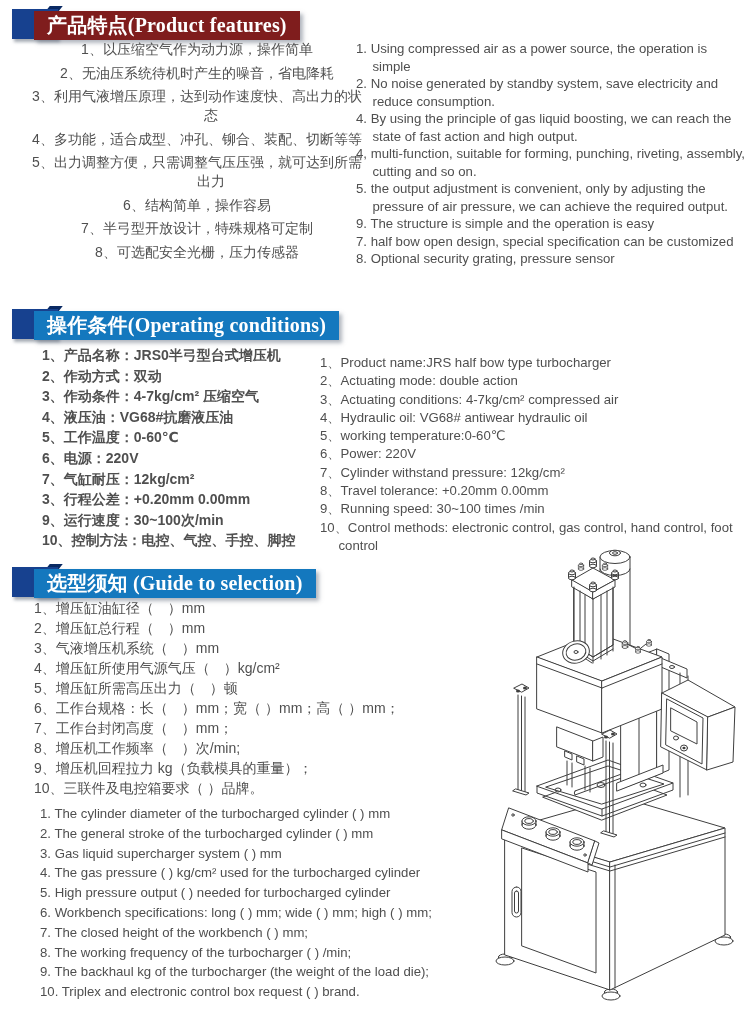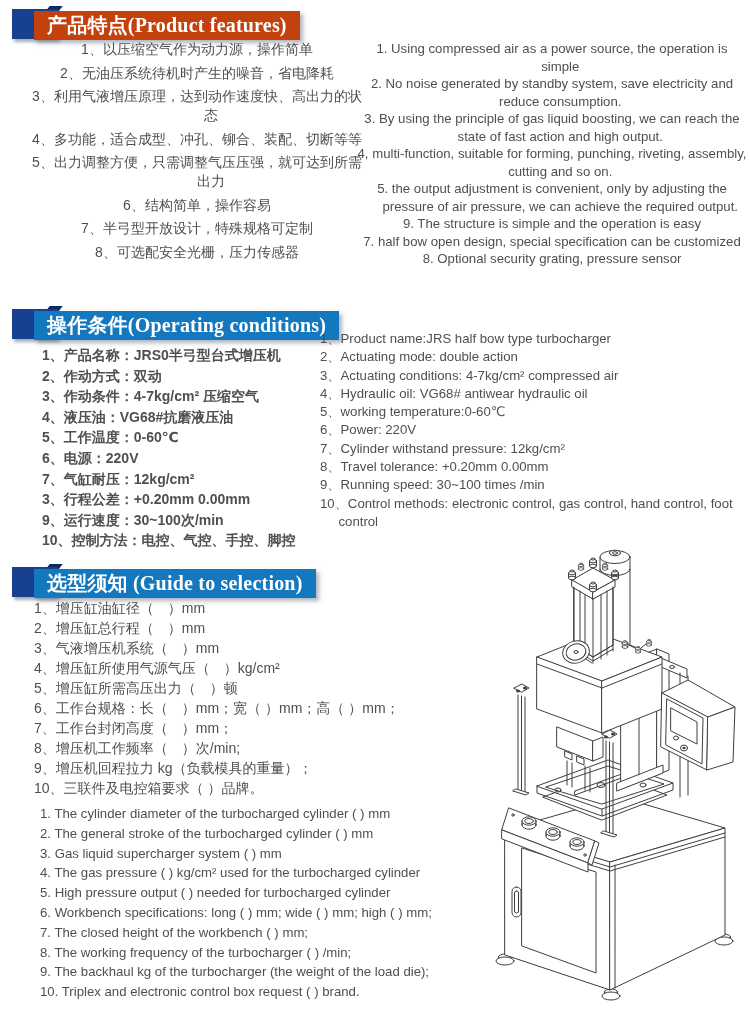--- a/index.html
+++ b/index.html
@@ -20,21 +20,21 @@
 
   
   .list{list-style:none;margin:0;padding:0;position:absolute;color:#4f4f4f;}
   .list li{margin:0;}
   #s1zh{left:30px;top:40px;width:334px;font-size:14px;}
   #s1zh li{line-height:19px;margin-bottom:4.5px;padding-left:2em;text-indent:-2em;}
   #s1en{left:356px;top:40px;width:392px;font-size:13.2px;}
   #s1en li{line-height:17.5px;padding-left:1.25em;text-indent:-1.25em;}
   #s2zh{left:42px;top:345px;width:300px;font-size:14px;}
   #s2zh li{line-height:20.6px;padding-left:2em;text-indent:-2em;}
-  #s2en{left:320px;top:330px;width:430px;font-size:13.2px;}
+  #s2en{left:320px;top:354px;width:430px;font-size:13.2px;}
   #s2en li{line-height:18.3px;padding-left:1.4em;text-indent:-1.4em;}
   #s3zh{left:34px;top:598px;width:400px;font-size:14px;}
   #s3zh li{line-height:20px;padding-left:2em;text-indent:-2em;}
   #s3en{left:40px;top:804px;width:452px;font-size:13.2px;}
   #s3en li{line-height:19.8px;padding-left:1.5em;text-indent:-1.5em;}
 
   
   .drawing{position:absolute;left:425px;top:545px;width:325px;height:465px;}
   .drawing svg{width:100%;height:100%;}
   .drawing *{stroke:#3f3f3f;stroke-width:1;fill:none;stroke-linejoin:round;stroke-linecap:round;}
@@ -42,39 +42,39 @@
   .drawing .d{fill:#3f3f3f;stroke:none;}
 </style>
 </head>
 <body>
 
 <div class="page">
 
   <div class="hdr" id="h1">
     <div class="fold"></div>
     <div class="block" style="background: rgb(23, 65, 143);"></div>
-    <div class="bar" style="background: #c2410c;">
+    <div class="bar" style="background: #7f1d1d;">
       <span>产品特点(Product features)</span>
     </div>
   </div>
 
   <ul class="list" id="s1zh" style="color: rgb(79, 79, 79); text-align: center;">
     <li>1、以压缩空气作为动力源，操作简单</li>
     <li>2、无油压系统待机时产生的噪音，省电降耗</li>
     <li>3、利用气液增压原理，达到动作速度快、高出力的状态</li>
     <li>4、多功能，适合成型、冲孔、铆合、装配、切断等等</li>
     <li>5、出力调整方便，只需调整气压压强，就可达到所需出力</li>
     <li>6、结构简单，操作容易</li>
     <li>7、半弓型开放设计，特殊规格可定制</li>
     <li>8、可选配安全光栅，压力传感器</li>
   </ul>
-  <ul class="list" id="s1en" style="color: rgb(79, 79, 79); text-align: center;">
+  <ul class="list" id="s1en" style="color: rgb(79, 79, 79);">
     <li>1. Using compressed air as a power source, the operation is simple</li>
     <li>2. No noise generated by standby system, save electricity and reduce consumption.</li>
-    <li>3. By using the principle of gas liquid boosting, we can reach the state of fast action and high output.</li>
+    <li>4. By using the principle of gas liquid boosting, we can reach the state of fast action and high output.</li>
     <li>4, multi-function, suitable for forming, punching, riveting, assembly, cutting and so on.</li>
     <li>5. the output adjustment is convenient, only by adjusting the pressure of air pressure, we can achieve the required output.</li>
     <li>9. The structure is simple and the operation is easy</li>
     <li>7. half bow open design, special specification can be customized</li>
     <li>8. Optional security grating, pressure sensor</li>
   </ul>
 
   <div class="hdr" id="h2">
     <div class="fold"></div>
     <div class="block" style="background: rgb(23, 65, 143);"></div>

